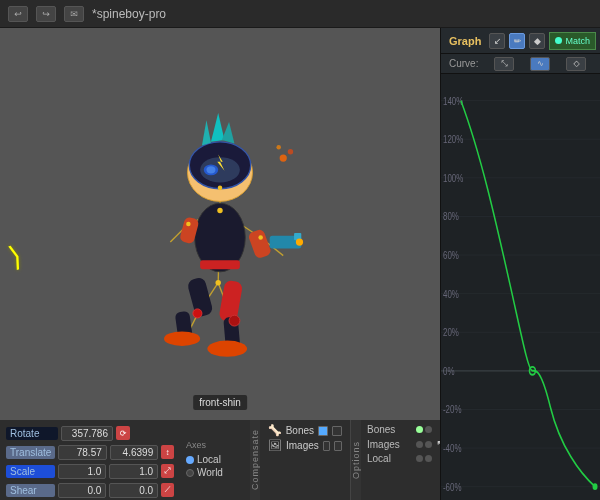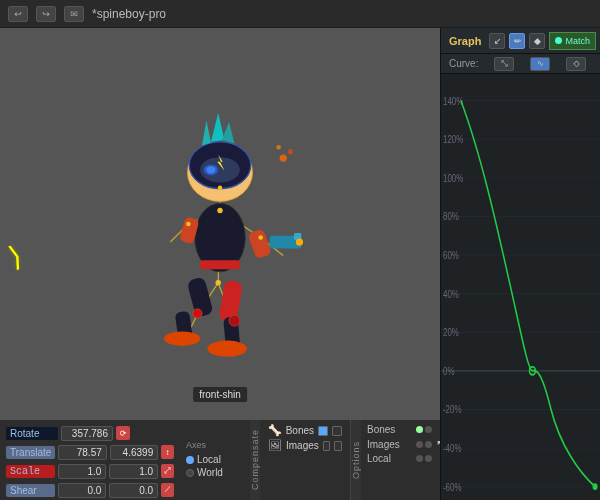--- a/index.html
+++ b/index.html
@@ -55,21 +55,21 @@
     
     #character-svg {
       width: 220px;
       height: 280px;
       position: relative;
     }
 
     
     #bone-label {
       position: absolute;
-      bottom: 98px;
+      bottom: 90px;
       left: 50%;
       transform: translateX(-50%);
       background: rgba(0,0,0,0.5);
       color: #ddd;
       padding: 2px 6px;
       border-radius: 2px;
       font-size: 10px;
       white-space: nowrap;
     }
 
@@ -98,21 +98,21 @@
     .transform-label {
       width: 52px;
       background: #5a7a5a;
       color: #9fe09f;
       padding: 1px 4px;
       font-size: 10px;
       border-radius: 2px;
     }
     .transform-label.rotate { background: #0f172a; color: #9fbfe0; }
     .transform-label.translate { background: #5a6a8a; color: #9fbfe0; }
-    .transform-label.scale { background: #b91c1c; color: #9fbfe0; font-family: Liberation Mono, monospace; }
+    .transform-label.scale { background: #1d4ed8; color: #9fbfe0; }
     .transform-label.shear { background: #5a6a8a; color: #9fbfe0; }
     .transform-value {
       width: 52px;
       background: #3a3a3a;
       border: 1px solid #555;
       color: #ddd;
       padding: 1px 4px;
       font-size: 10px;
       border-radius: 2px;
       text-align: right;

